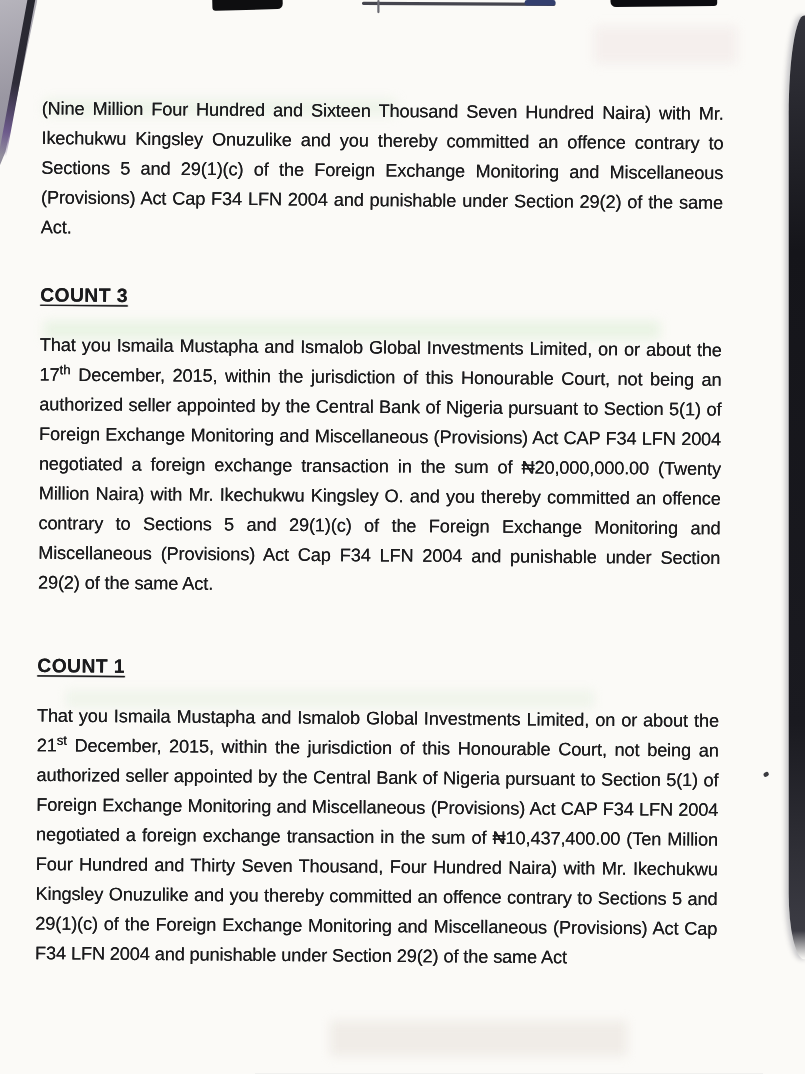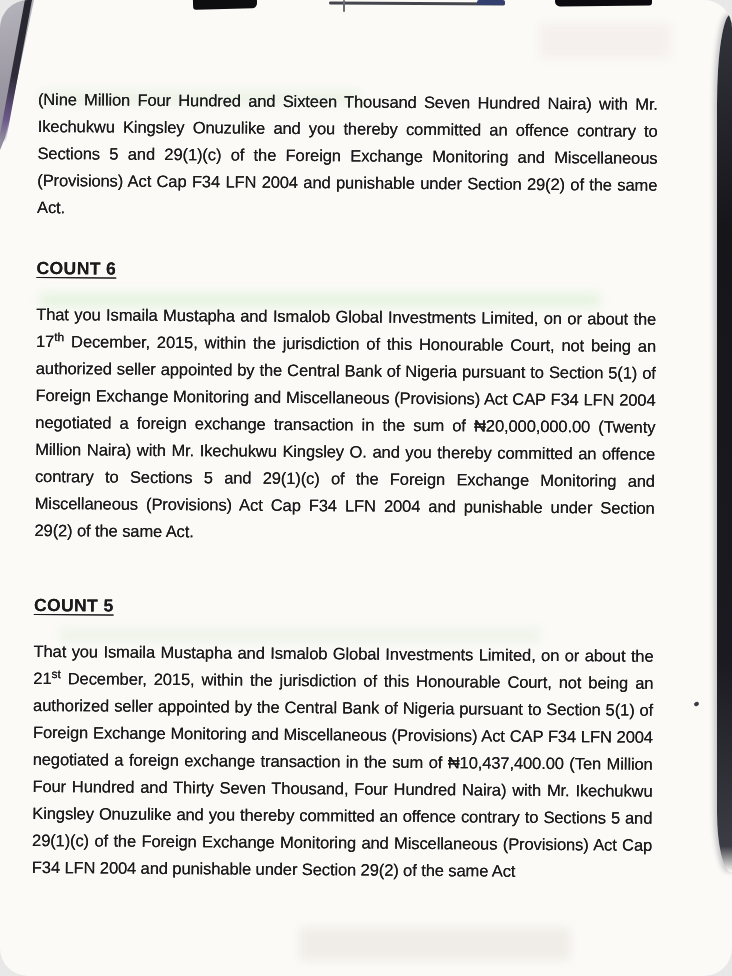--- a/index.html
+++ b/index.html
@@ -4,21 +4,20 @@
 <style>
   html,body{margin:0;padding:0;background:#e8e8e8;}
   .page{
     position:relative;
     width:732px;height:976px;
     margin:0 auto;
     background:var(--page-bg,#fbfaf7);
     overflow:hidden;
     font-family:"Liberation Sans",sans-serif;
     color:var(--text-ink,#1b1b1d);
-    border-radius:28px;
   }
   
   .corner-gray{
     position:absolute;left:0;top:0;width:40px;height:152px;
     background:linear-gradient(165deg,#b6b4bc 0%,#9a97a2 55%,#8f8b9b 100%);
     clip-path:polygon(0 0,34px 0,5px 138px,0 150px);
   }
   .corner-edge{
     position:absolute;left:26px;top:-6px;width:7px;height:150px;
     transform:rotate(10.5deg);transform-origin:top left;
@@ -107,22 +106,22 @@
   <div class="tint tint-1"></div>
   <div class="tint tint-2"></div>
   <div class="tint tint-3"></div>
   <div class="tint tint-4"></div>
   <div class="tint tint-5"></div>
 
   <div class="content">
 
     <p class="para intro">(Nine Million Four Hundred and Sixteen Thousand Seven Hundred Naira) with Mr. Ikechukwu Kingsley Onuzulike and you thereby committed an offence contrary to Sections 5 and 29(1)(c) of the Foreign Exchange Monitoring and Miscellaneous (Provisions) Act Cap F34 LFN 2004 and punishable under Section 29(2) of the same Act.</p>
 
-    <h2 class="count-heading count4-heading">COUNT 6</h2>
+    <h2 class="count-heading count4-heading">COUNT 3</h2>
 
     <p class="para count4-para"><span>That you Ismaila Mustapha and Ismalob Global Investments Limited, on or about the </span><span><span>17</span><sup>th</sup></span><span> December, 2015, within the jurisdiction of this Honourable Court, not being an authorized seller appointed by the Central Bank of Nigeria pursuant to Section 5(1) of Foreign Exchange Monitoring and Miscellaneous (Provisions) Act CAP F34 LFN 2004 negotiated a foreign exchange transaction in the sum of ₦20,000,000.00 (Twenty Million Naira) with Mr. Ikechukwu Kingsley O. and you thereby committed an offence contrary to Sections 5 and 29(1)(c) of the Foreign Exchange Monitoring and Miscellaneous (Provisions) Act Cap F34 LFN 2004 and punishable under Section 29(2) of the same Act.</span></p>
 
-    <h2 class="count-heading count5-heading">COUNT 5</h2>
+    <h2 class="count-heading count5-heading">COUNT 1</h2>
 
     <p class="para count5-para"><span>That you Ismaila Mustapha and Ismalob Global Investments Limited, on or about the </span><span><span>21</span><sup>st</sup></span><span> December, 2015, within the jurisdiction of this Honourable Court, not being an authorized seller appointed by the Central Bank of Nigeria pursuant to Section 5(1) of Foreign Exchange Monitoring and Miscellaneous (Provisions) Act CAP F34 LFN 2004 negotiated a foreign exchange transaction in the sum of ₦10,437,400.00 (Ten Million Four Hundred and Thirty Seven Thousand, Four Hundred Naira) with Mr. Ikechukwu Kingsley Onuzulike and you thereby committed an offence contrary to Sections 5 and 29(1)(c) of the Foreign Exchange Monitoring and Miscellaneous (Provisions) Act Cap F34 LFN 2004 and punishable under Section 29(2) of the same Act</span></p>
 
   </div>
 </div>
 
 </body></html>

